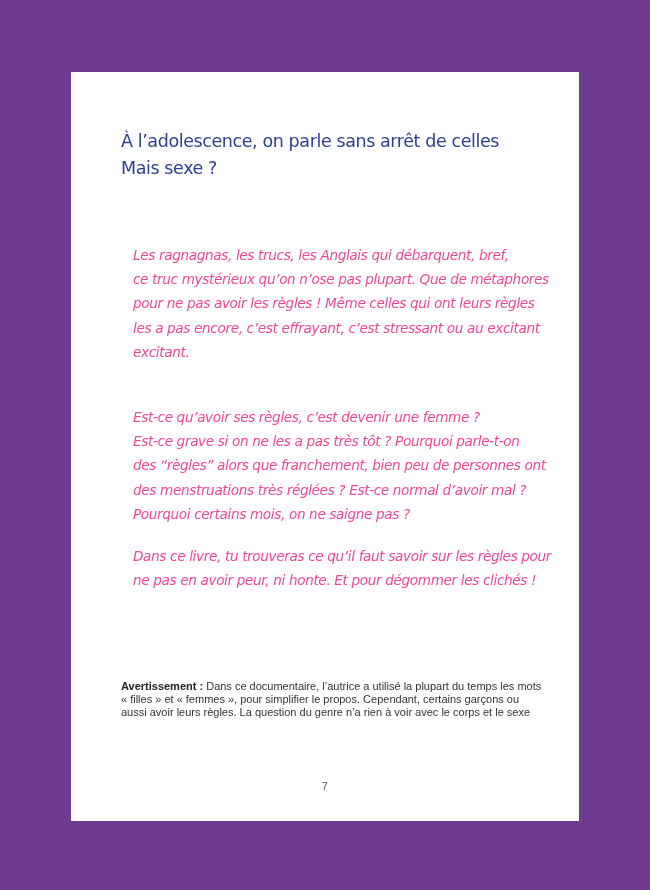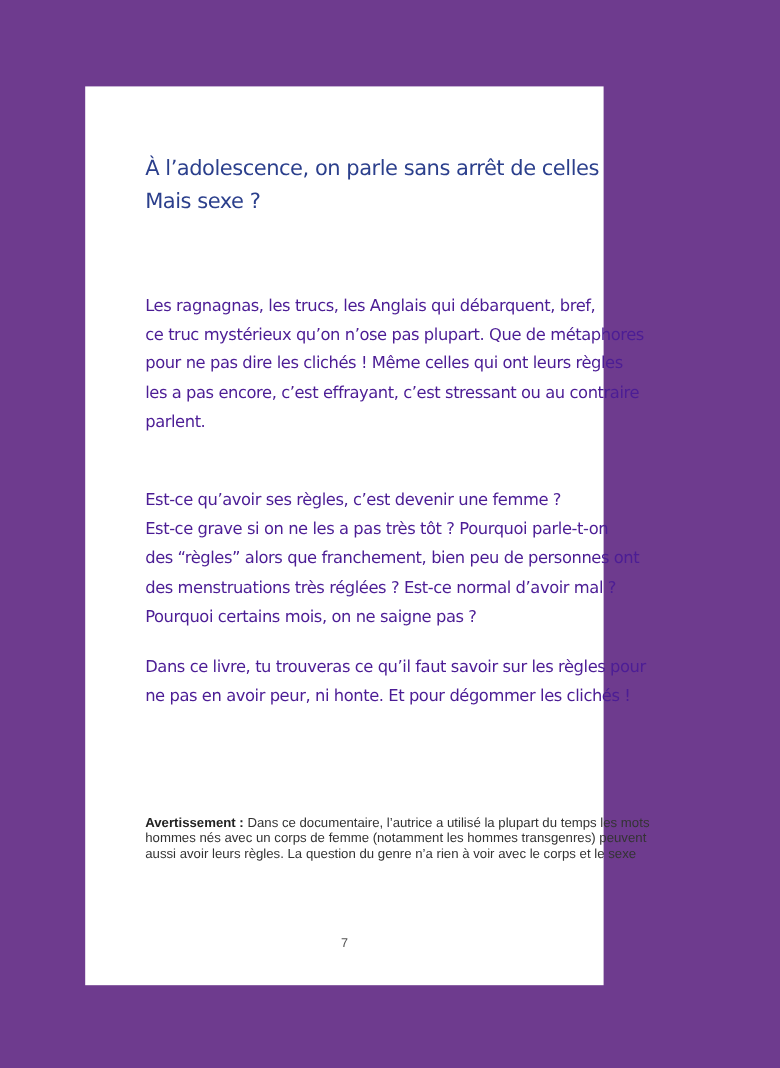--- a/index.html
+++ b/index.html
@@ -10,48 +10,49 @@
       width: 650px;
       height: 890px;
       background: #6e3b8e;
       position: relative;
       overflow: hidden;
     }
     .page {
       position: absolute;
       left: 71px;
       top: 72px;
-      width: 432px;
+      width: 508px;
       height: 749px;
       background: #ffffff;
     }
     .intro {
       position: absolute;
       left: 50px;
       top: 56px;
       width: 440px;
       margin: 0;
       font-family: "DejaVu Sans", sans-serif;
       font-size: 17.5px;
       line-height: 27px;
       color: #2b3f8c;
       letter-spacing: -0.4px;
       font-weight: normal;
     }
     .intro .line { display: block; white-space: nowrap; }
     .body-para {
       position: absolute;
-      left: 50px;
+      left: 62px;
       width: 440px;
       margin: 0;
       font-family: "DejaVu Sans", sans-serif;
       font-size: 13.6px;
       line-height: 24.2px;
-      color: #4c1d95;
+      color: #ec4899;
       letter-spacing: -0.35px;
+      font-style: italic;
     }
     .body-para .line { display: block; white-space: nowrap; }
     .p1 { top: 171px; }
     .p2 { top: 333px; }
     .p3 { top: 472px; }
     .warning {
       position: absolute;
       left: 50px;
       top: 608px;
       width: 420px;
@@ -80,38 +81,38 @@
 <div class="page">
 
   <h2 class="intro">
     <span class="line">À l’adolescence, on parle sans arrêt de celles</span>
     <span class="line">Mais sexe ?</span>
   </h2>
 
   <p class="body-para p1">
     <span class="line">Les ragnagnas, les trucs, les Anglais qui débarquent, bref,</span>
     <span class="line">ce truc mystérieux qu’on n’ose pas plupart. Que de métaphores</span>
-    <span class="line">pour ne pas dire les clichés ! Même celles qui ont leurs règles</span>
-    <span class="line">les a pas encore, c’est effrayant, c’est stressant ou au contraire</span>
-    <span class="line">parlent.</span>
+    <span class="line">pour ne pas avoir les règles ! Même celles qui ont leurs règles</span>
+    <span class="line">les a pas encore, c’est effrayant, c’est stressant ou au excitant</span>
+    <span class="line">excitant.</span>
   </p>
 
   <p class="body-para p2">
     <span class="line">Est-ce qu’avoir ses règles, c’est devenir une femme ?</span>
     <span class="line">Est-ce grave si on ne les a pas très tôt ? Pourquoi parle-t-on</span>
     <span class="line">des “règles” alors que franchement, bien peu de personnes ont</span>
     <span class="line">des menstruations très réglées ? Est-ce normal d’avoir mal ?</span>
     <span class="line">Pourquoi certains mois, on ne saigne pas ?</span>
   </p>
 
   <p class="body-para p3">
     <span class="line">Dans ce livre, tu trouveras ce qu’il faut savoir sur les règles pour</span>
     <span class="line">ne pas en avoir peur, ni honte. Et pour dégommer les clichés !</span>
   </p>
 
   <p class="warning">
     <span class="line"><span class="label">Avertissement :</span><span> Dans ce documentaire, l’autrice a utilisé la plupart du temps les mots</span></span>
-    <span class="line">hommes nés avec un corps de femme (notamment les hommes transgenres) peuvent</span>
+    <span class="line">« filles » et « femmes », pour simplifier le propos. Cependant, certains garçons ou</span>
     <span class="line">aussi avoir leurs règles. La question du genre n’a rien à voir avec le corps et le sexe</span>
   </p>
 
   <div class="page-number">7</div>
 </div>
 
 </body></html>

